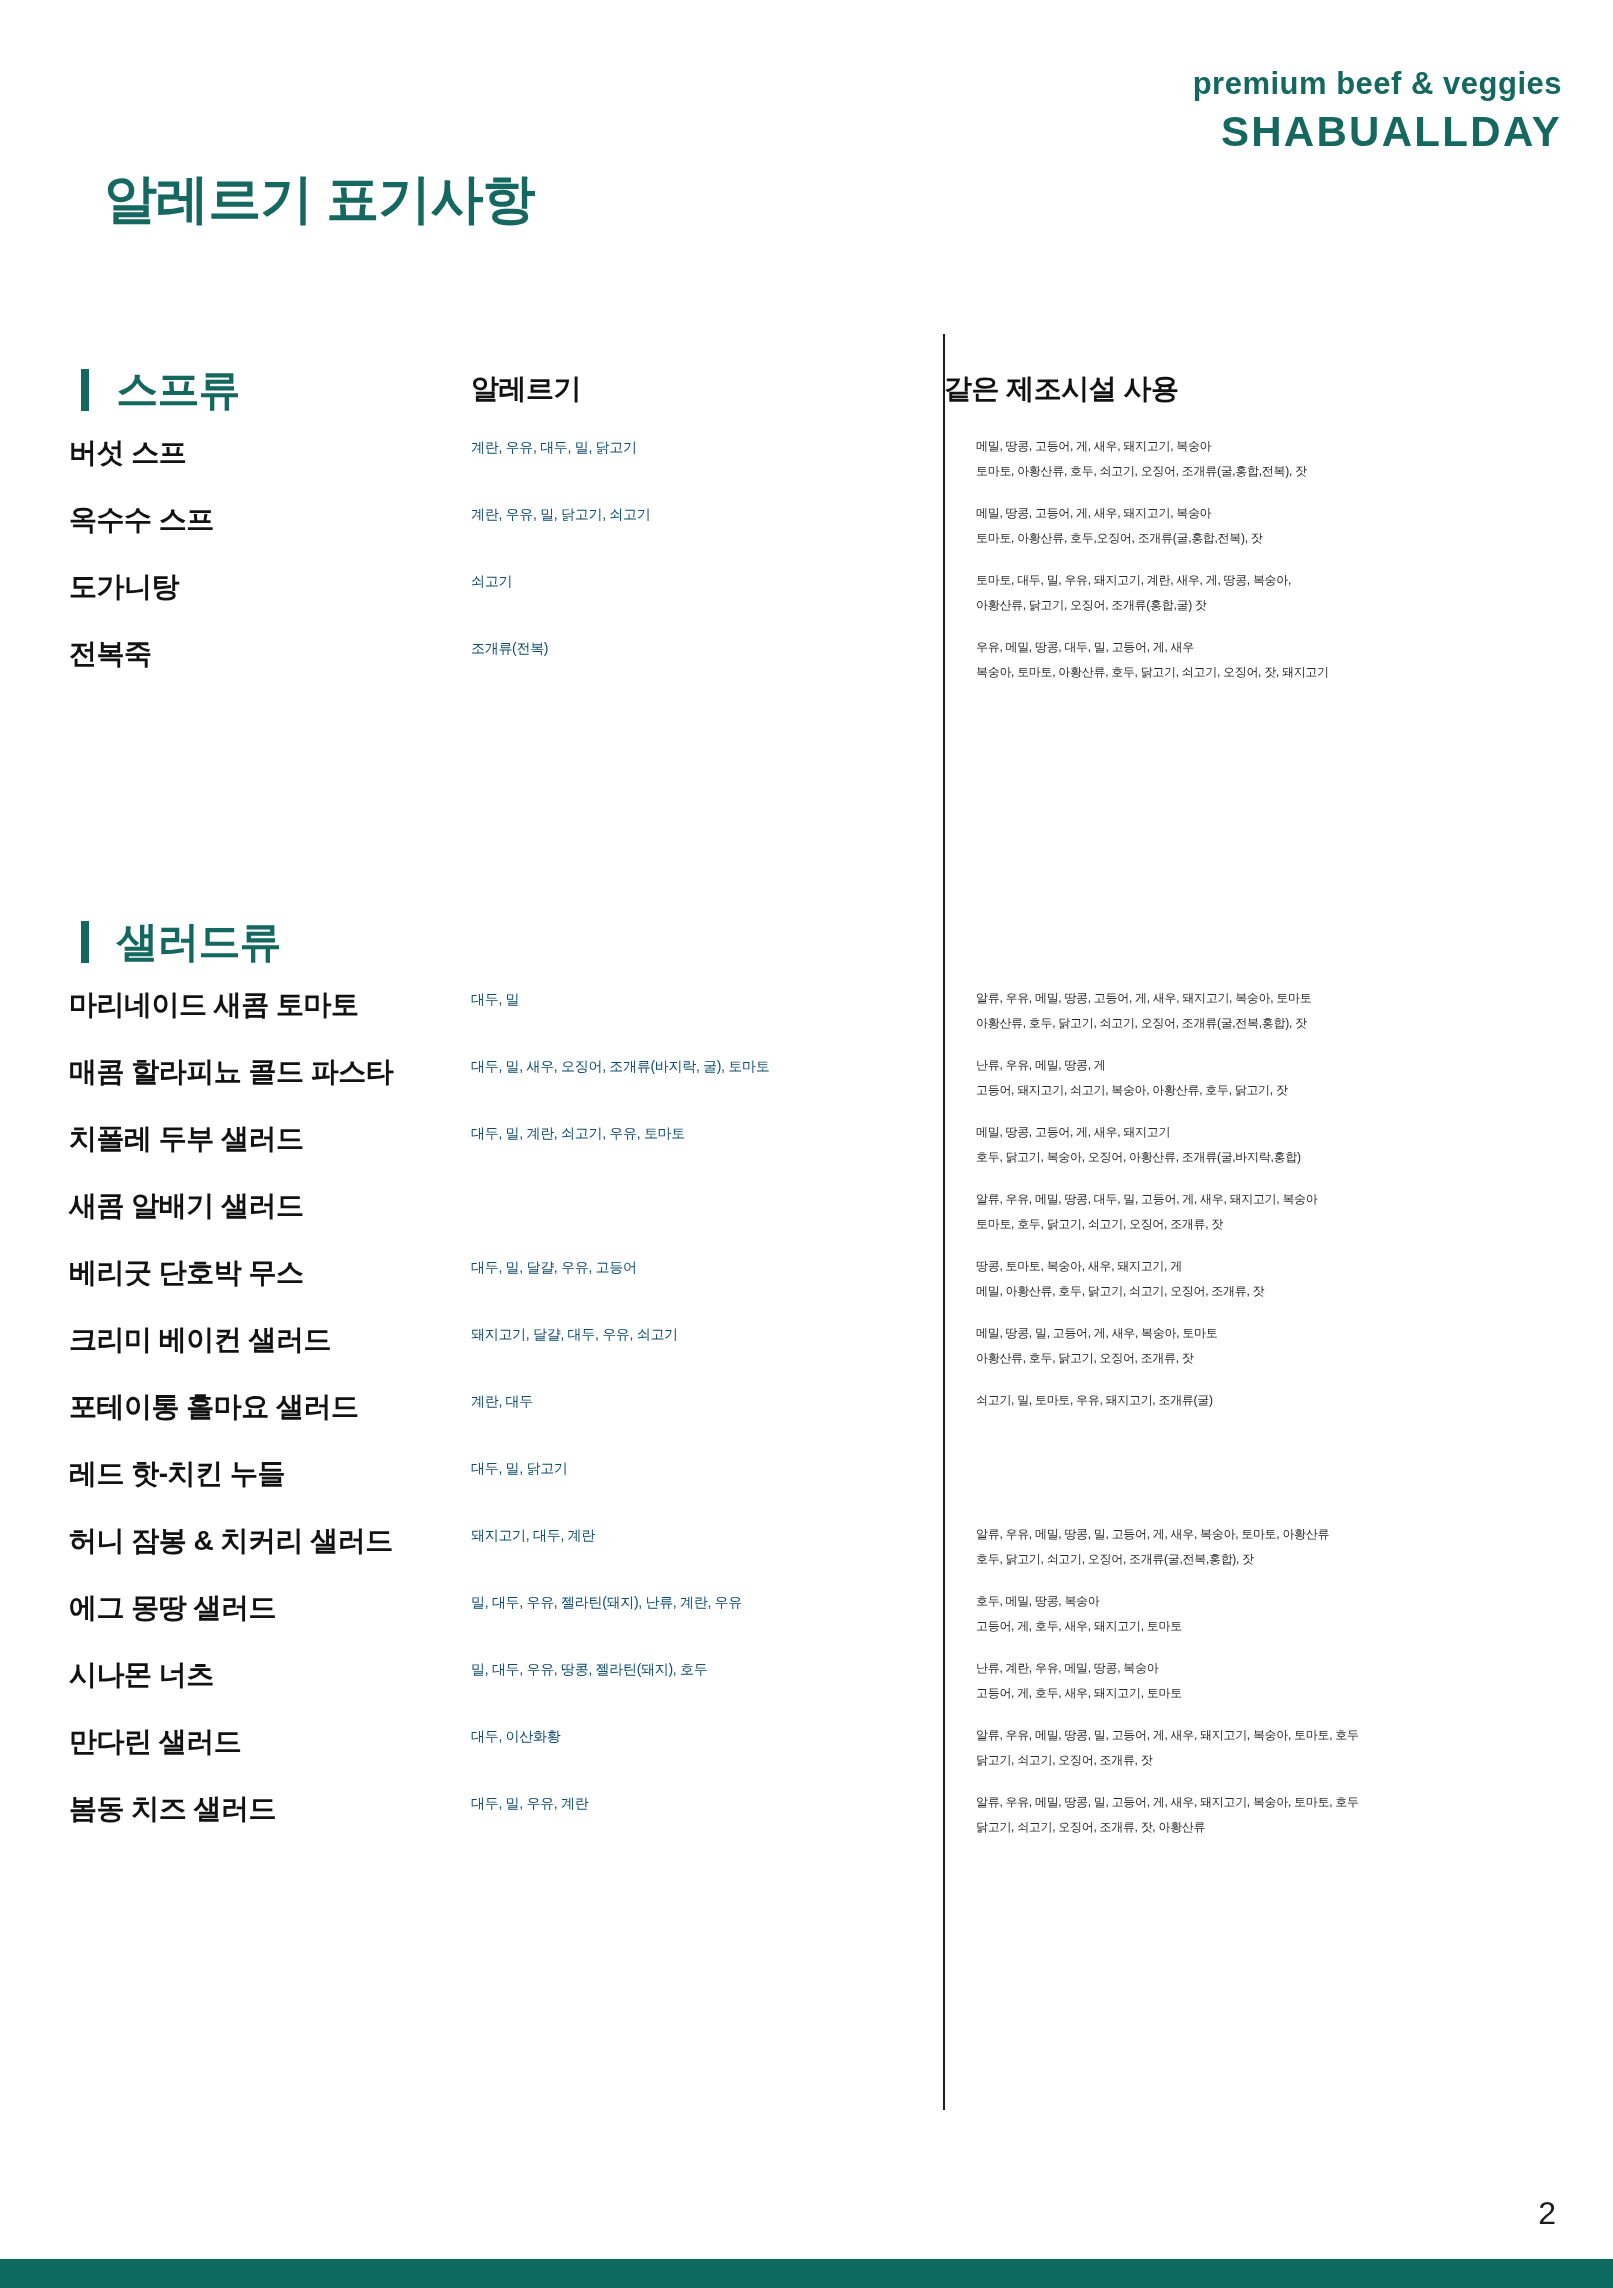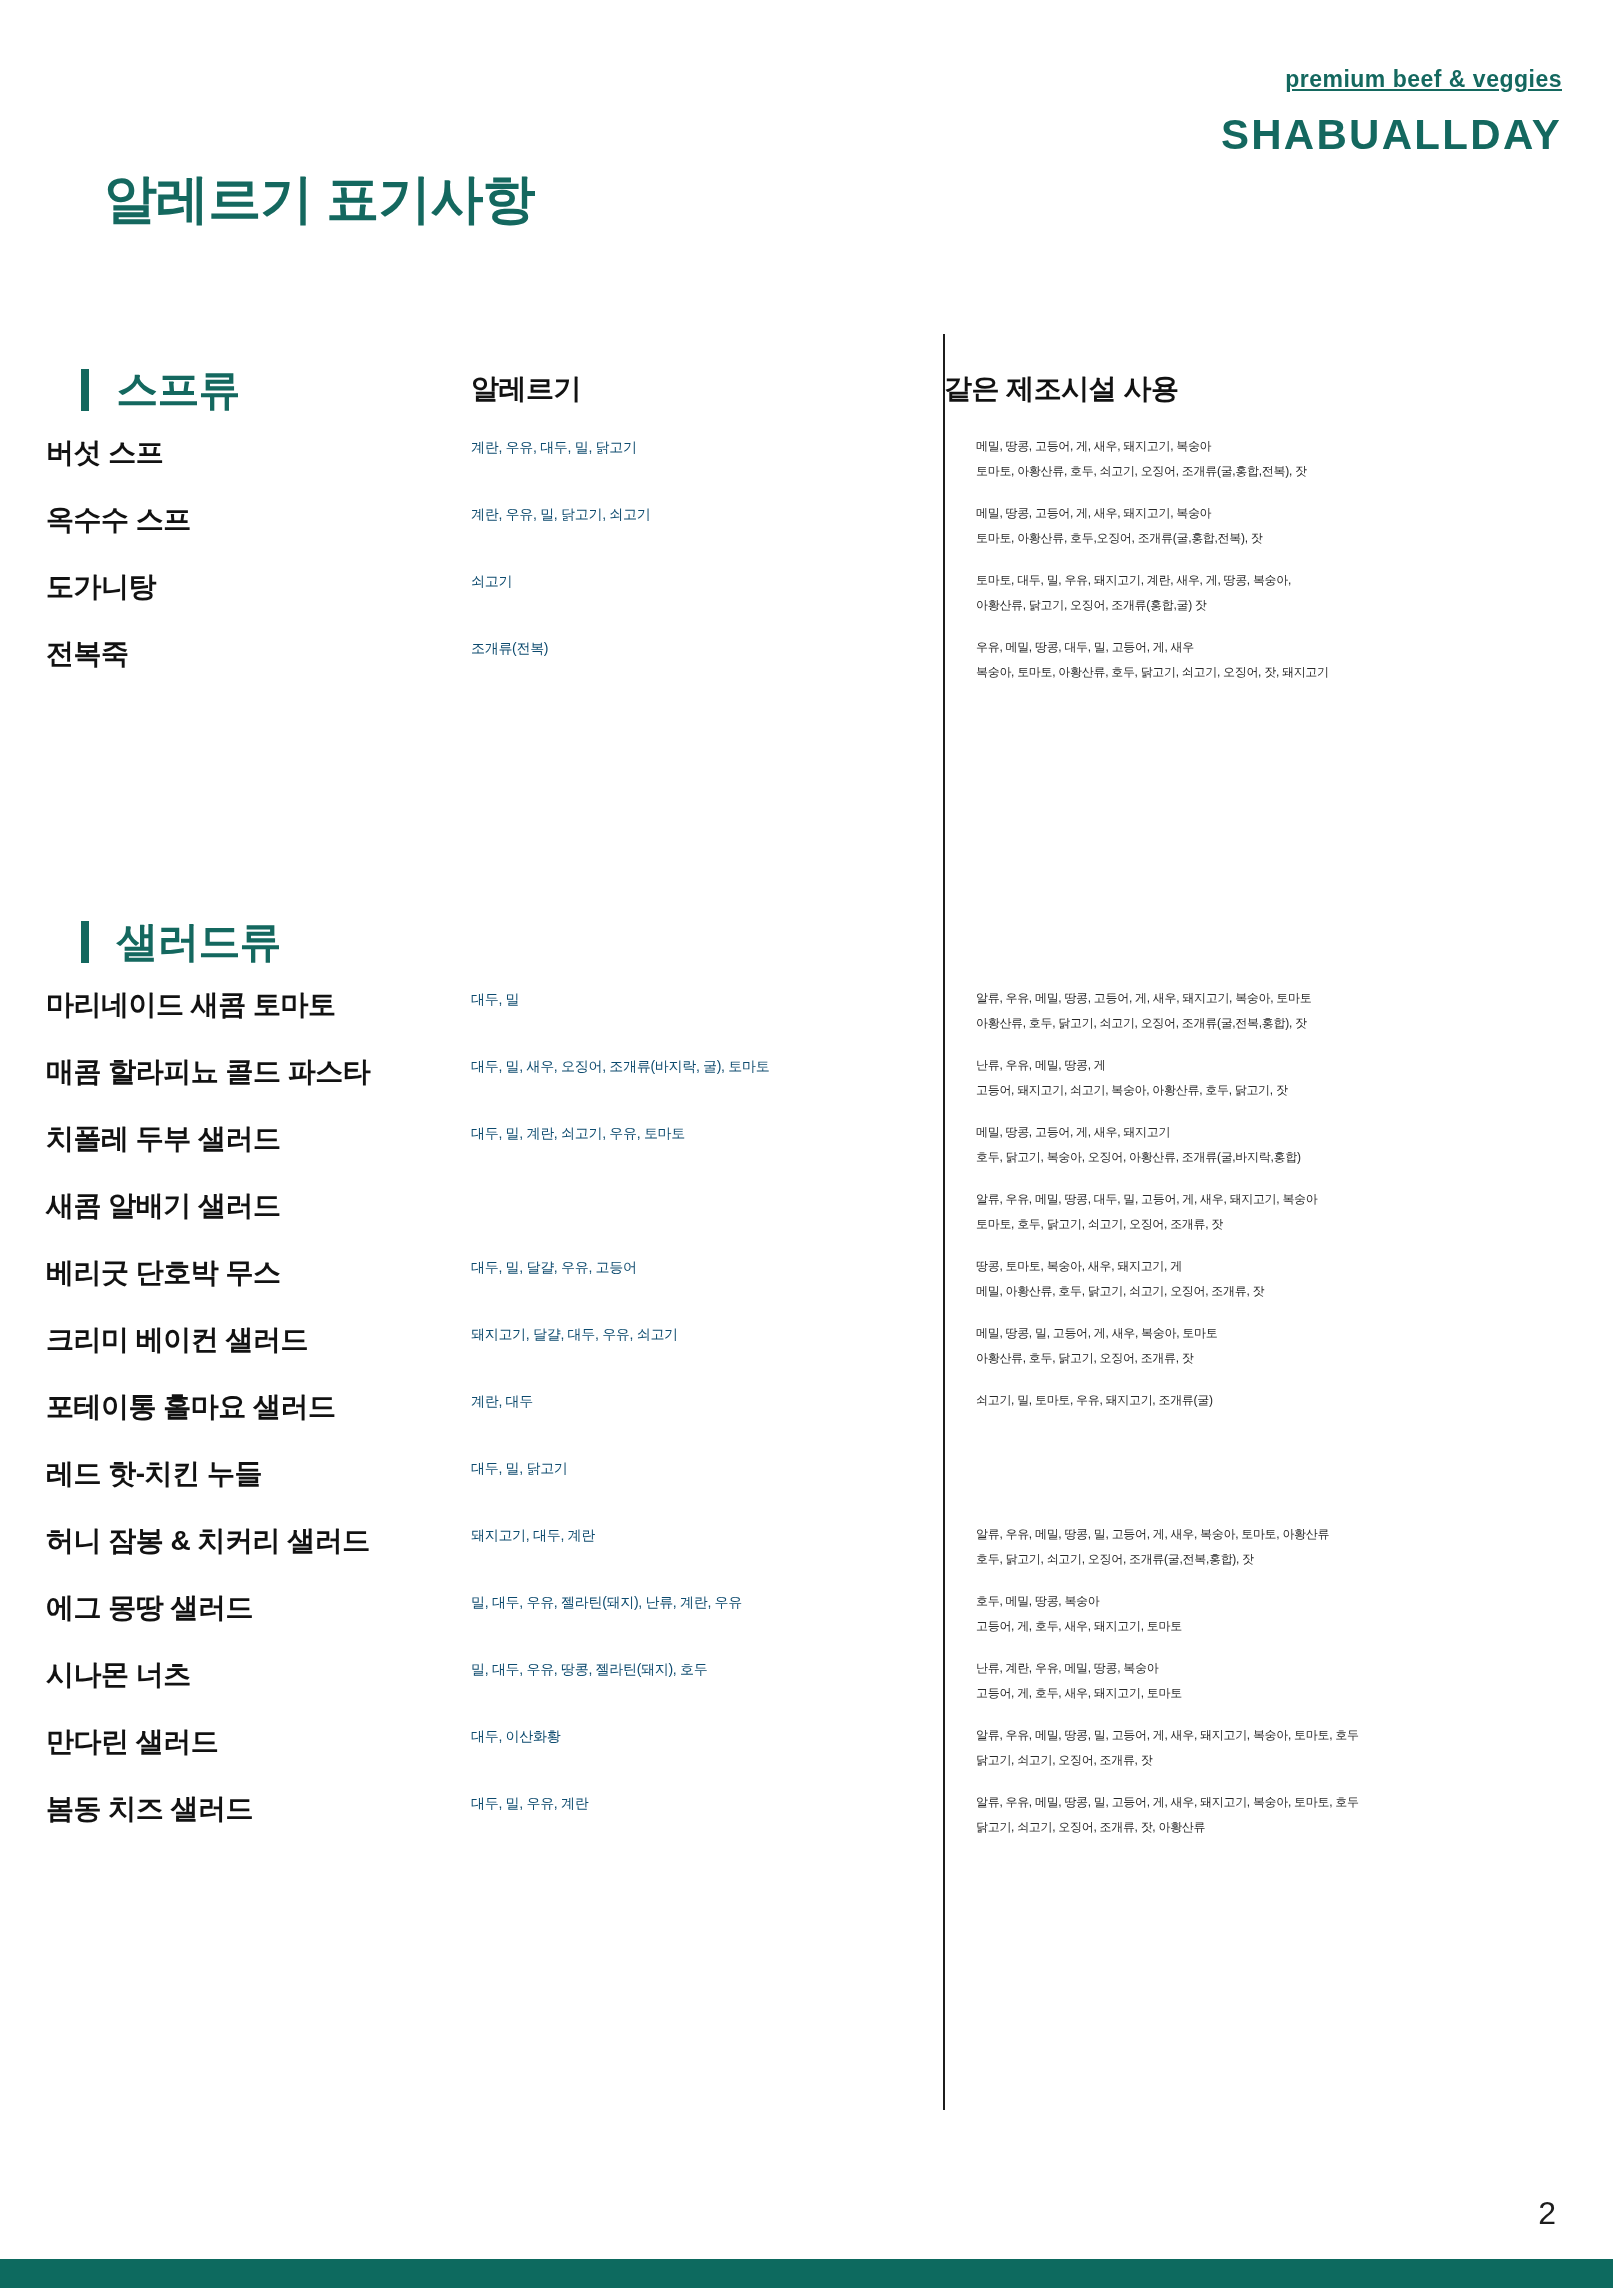--- a/index.html
+++ b/index.html
@@ -16,25 +16,24 @@
 
   
   .logo {
     position: absolute;
     top: 66px;
     right: 51px;
     text-align: right;
     color: #14685F;
   }
   .logo .tagline {
-    font-size: 23px;
+    font-size: 31px;
     font-weight: 700;
     letter-spacing: 0.5px;
-    margin-bottom: 18px;
-    text-decoration: underline;
+    margin-bottom: 6px;
   }
   .logo .brand {
     font-size: 42px;
     font-weight: 800;
     letter-spacing: 2.3px;
   }
 
   
   .page-title {
     position: absolute;
@@ -89,21 +88,21 @@
     font-size: 28px;
     font-weight: 700;
     color: #121212;
     padding-bottom: 20px;
     letter-spacing: -0.5px;
   }
   .col-head.facility-head { }
 
   .item-row { height: 67px; }
   .cell-name {
-    padding-left: 46px;
+    padding-left: 69px;
     font-size: 28px;
     font-weight: 700;
     color: #121212;
     letter-spacing: -0.5px;
     padding-top: 5.5px;
     white-space: nowrap;
   }
   .cell-allergy {
     font-size: 14px;
     color: #0c4a6e;

